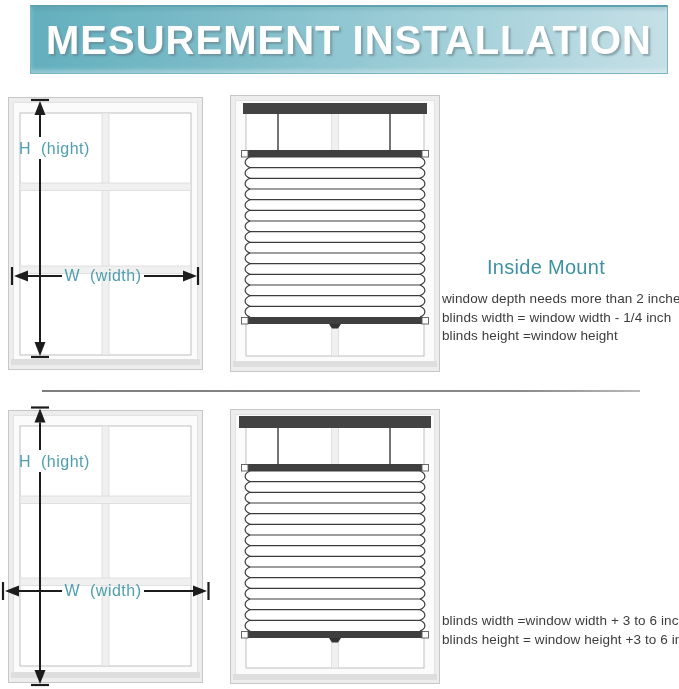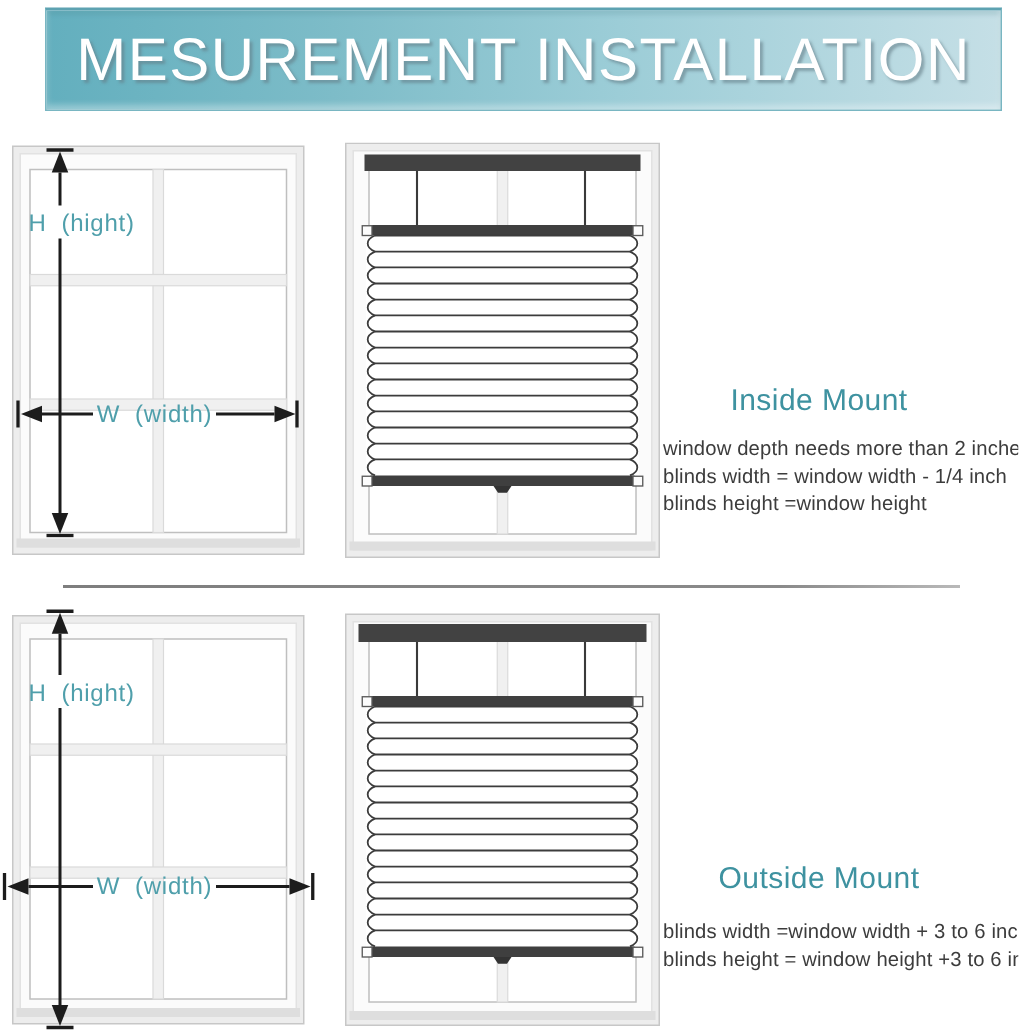--- a/index.html
+++ b/index.html
@@ -9,21 +9,21 @@
   }
   
   #banner{
     position:absolute;left:30px;top:5px;width:636px;height:66px;
     background:linear-gradient(90deg,#63afbe 0%,#7dbcc8 30%,#9ccdd7 60%,#c5dfe6 100%);
     border:1px solid #79b6c2;border-top:2px solid #5da2b1;
     box-shadow:inset 0 -3px 4px rgba(255,255,255,0.35), inset 0 3px 3px rgba(70,125,140,0.18);
     display:flex;align-items:center;justify-content:center;
   }
   #banner .title{
-    color:#ffffff;font-size:40px;font-weight:normal;letter-spacing:1px;
+    color:#ffffff;font-size:40px;font-weight:bold;letter-spacing:1px;
     text-shadow:2px 2px 2px rgba(100,125,135,0.6);white-space:nowrap;text-align:right;
   }
   
   .illus{position:absolute;}
   svg text.measure{
     font-family:"Liberation Sans","DejaVu Sans",sans-serif;
     font-size:16px;fill:#4f9fab;letter-spacing:0.5px;
   }
   
   .mount-heading{
@@ -192,19 +192,18 @@
       <use href="#pleatcell" y="192"></use>
         <use href="#pleatcell" y="202.7"></use>
         <use href="#pleatcell" y="213.3"></use>
     </g>
     <rect x="17" y="224" width="176" height="7" fill="#3f3f3f"></rect>
     <rect x="11.5" y="224.5" width="6.5" height="6.5" fill="#fcfcfc" stroke="#5a5a5a" stroke-width="0.9"></rect>
     <rect x="192" y="224.5" width="6.5" height="6.5" fill="#fcfcfc" stroke="#5a5a5a" stroke-width="0.9"></rect>
     <path d="M99,231 h12 l-3,4.5 h-6 z" fill="#333333"></path>
   </svg>
 
-  <div class="mount-heading" style="left:440px;top:575px">Outside Mount</div>
   <div class="mount-lines" id="outside-lines" style="left:442px;top:611px">
     <div class="line">blinds width =window width + 3 to 6 inches</div>
     <div class="line">blinds height = window height +3 to 6 inches</div>
   </div>
 
 </div>
 
 </body></html>

